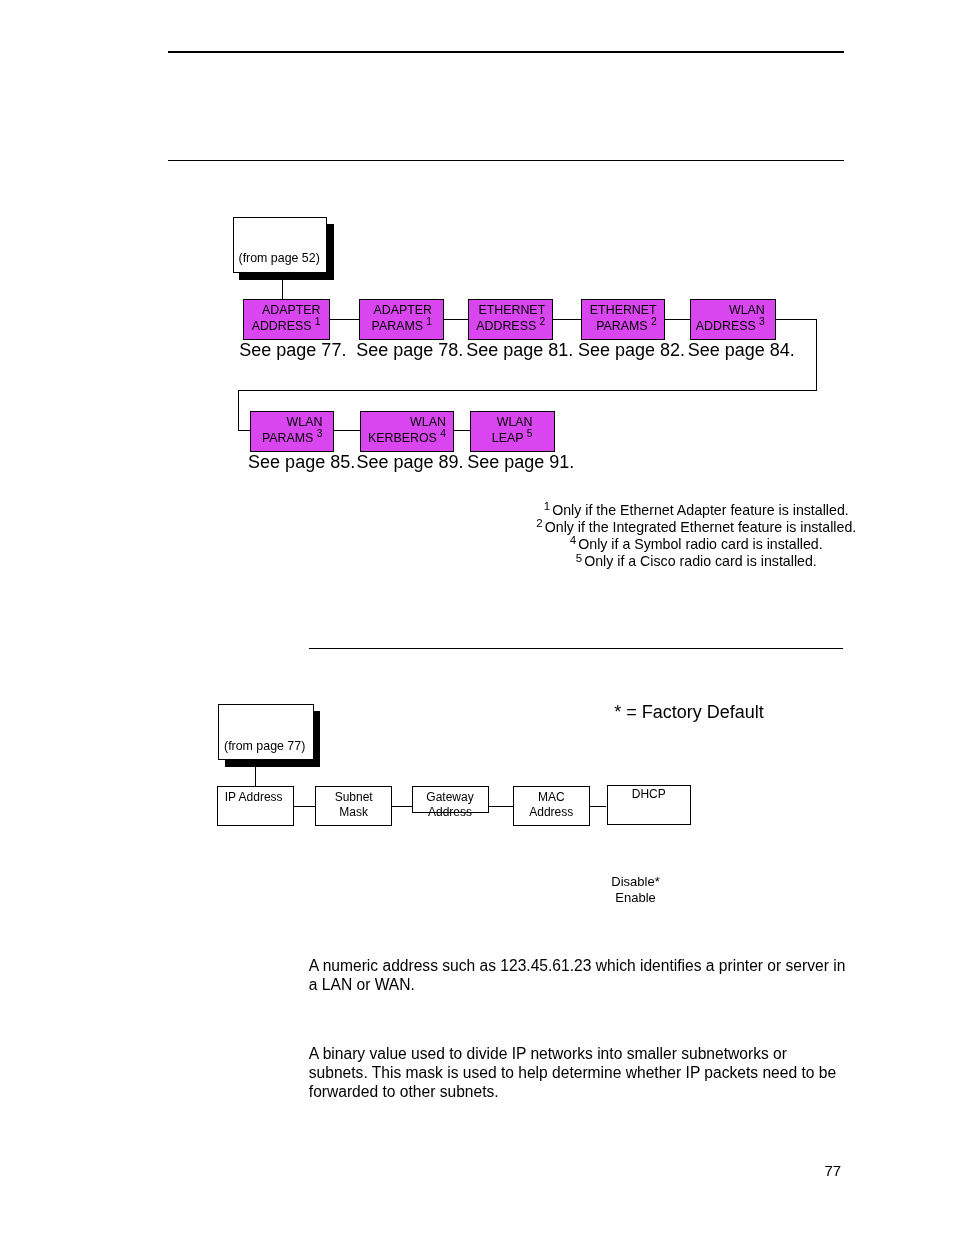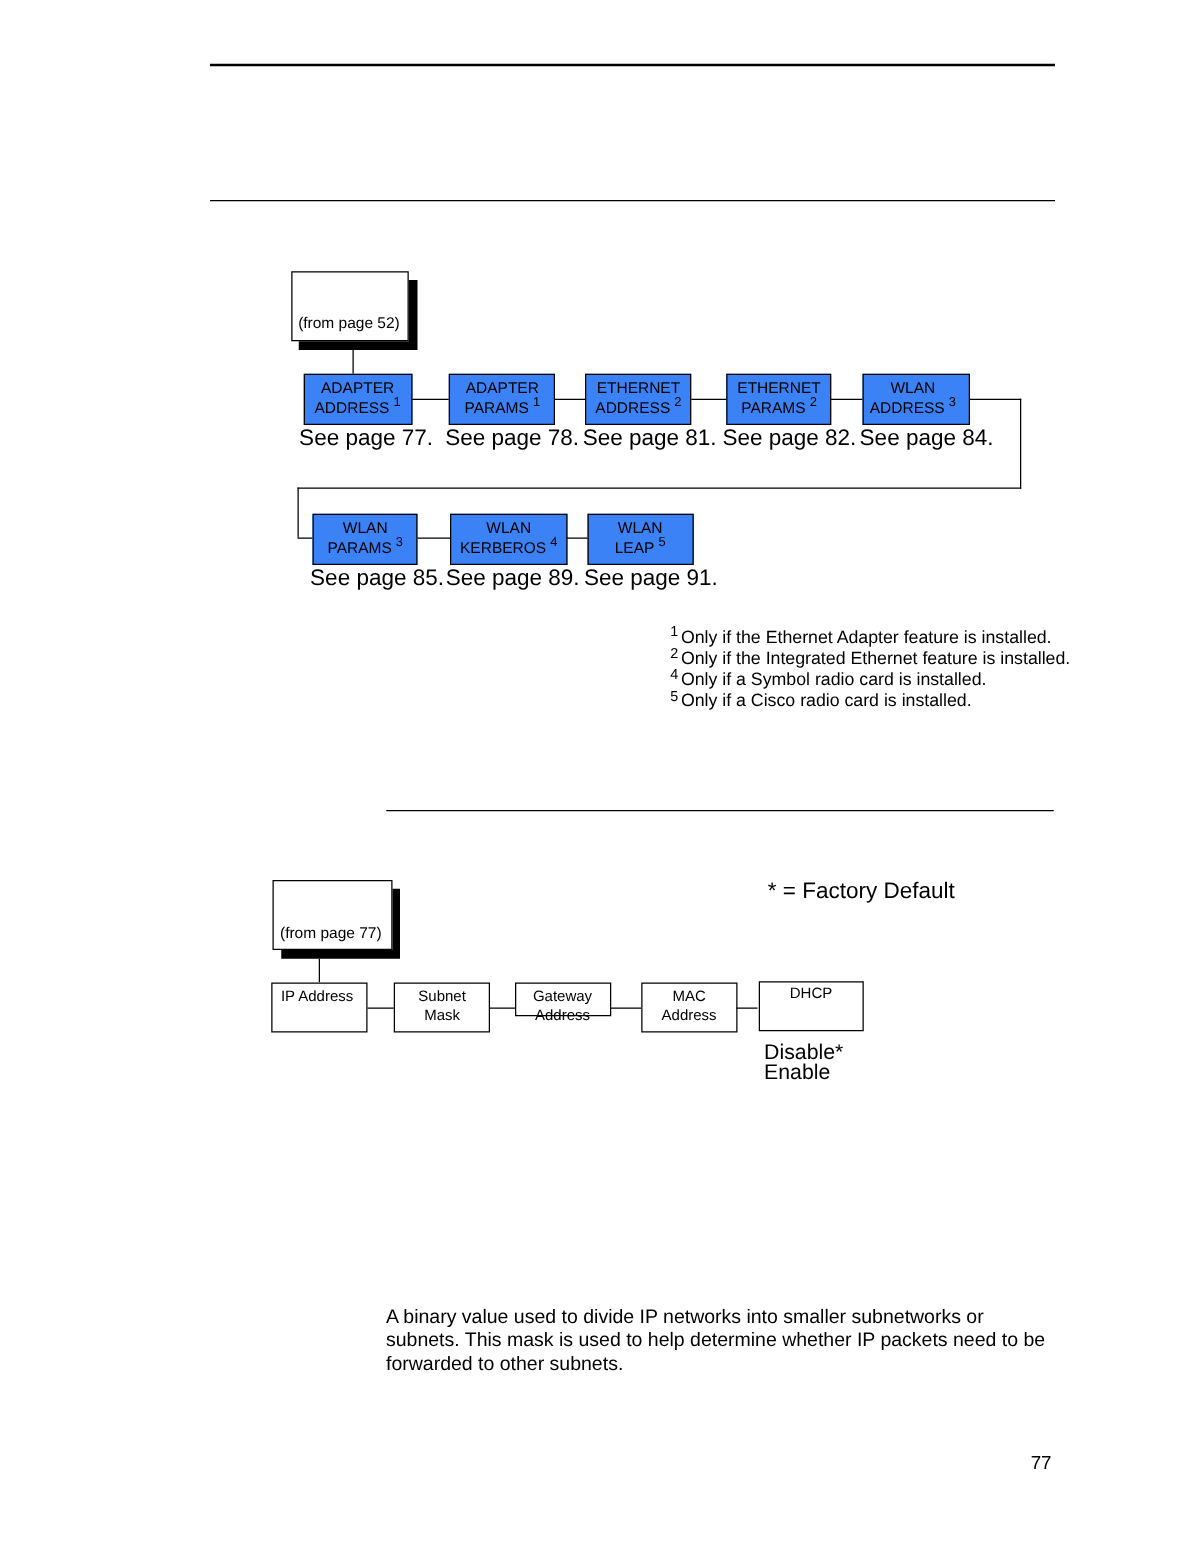--- a/index.html
+++ b/index.html
@@ -1,24 +1,24 @@
 <!DOCTYPE html>
 <html><head>
 <meta charset="utf-8">
 <title>Page</title>
 <style>
   html,body{margin:0;padding:0;}
   body{width:954px;height:1235px;background:#ffffff;position:relative;
        font-family:"Liberation Sans",sans-serif;color:#000;
        -webkit-font-smoothing:antialiased;}
   .page{position:absolute;inset:0;}
-  .abs{position:absolute;}
+  .abs{position:absolute;text-align:center;}
   .rule{position:absolute;background:#000;}
-  .box{position:absolute;border:1px solid #000;box-sizing:border-box;background:#3b82f6;
-       display:flex;align-items:center;justify-content:center;text-align:center;
+  .box{position:absolute;border:1px solid #000;box-sizing:border-box;background:#d946ef;
+       display:flex;align-items:center;justify-content:center;text-align:right;
        font-size:12.4px;line-height:15.7px;padding-bottom:2px;}
   .shadowbox{position:absolute;box-sizing:border-box;background:#fff;border:1px solid #000;
        font-size:12.4px;}
   .shadow{position:absolute;background:#000;}
   .lbl{position:absolute;font-size:18px;line-height:13px;white-space:nowrap;}
   .para{position:absolute;font-size:15.6px;line-height:19px;}
   .sup{font-size:10.3px;line-height:normal;position:relative;top:-4.8px;margin-left:3.3px;}
   .box2{position:absolute;border:1px solid #000;box-sizing:border-box;background:#fff;
        display:flex;align-items:flex-start;justify-content:center;text-align:center;
        font-size:12px;line-height:14.7px;padding-top:3.3px;}
@@ -137,23 +137,24 @@
     </div>
     <div class="box2" style="left:606.5px;top:784.6px;width:84.6px;height:40px;padding-top:1.8px;">
       <div><span>DHCP</span></div>
     </div>
 
     <div class="rule" style="left:294.2px;top:805.7px;width:21px;height:1.1px;"></div>
     <div class="rule" style="left:391.5px;top:805.7px;width:20px;height:1.1px;"></div>
     <div class="rule" style="left:487.5px;top:805.7px;width:25px;height:1.1px;"></div>
     <div class="rule" style="left:589.2px;top:805.7px;width:17.3px;height:1.1px;"></div>
 
-    <div class="abs" style="left:611.3px;top:834px;font-size:17px;line-height:15.8px;">
+    <div class="abs" style="left:611.3px;top:874px;font-size:13px;line-height:15.8px;">
       <div>Disable*</div>
       <div>Enable</div>
     </div>
   </div>
 
+  <div class="para" style="left:308.8px;top:955.5px;width:541px;">A numeric address such as 123.45.61.23 which identifies a printer or server in a LAN or WAN.</div>
   <div class="para" style="left:308.8px;top:1044px;width:541px;">A binary value used to divide IP networks into smaller subnetworks or subnets. This mask is used to help determine whether IP packets need to be forwarded to other subnets.</div>
 
   <div class="abs" style="left:824.5px;top:1163px;font-size:15px;line-height:15px;">77</div>
 
 </div>
 
 </body></html>

